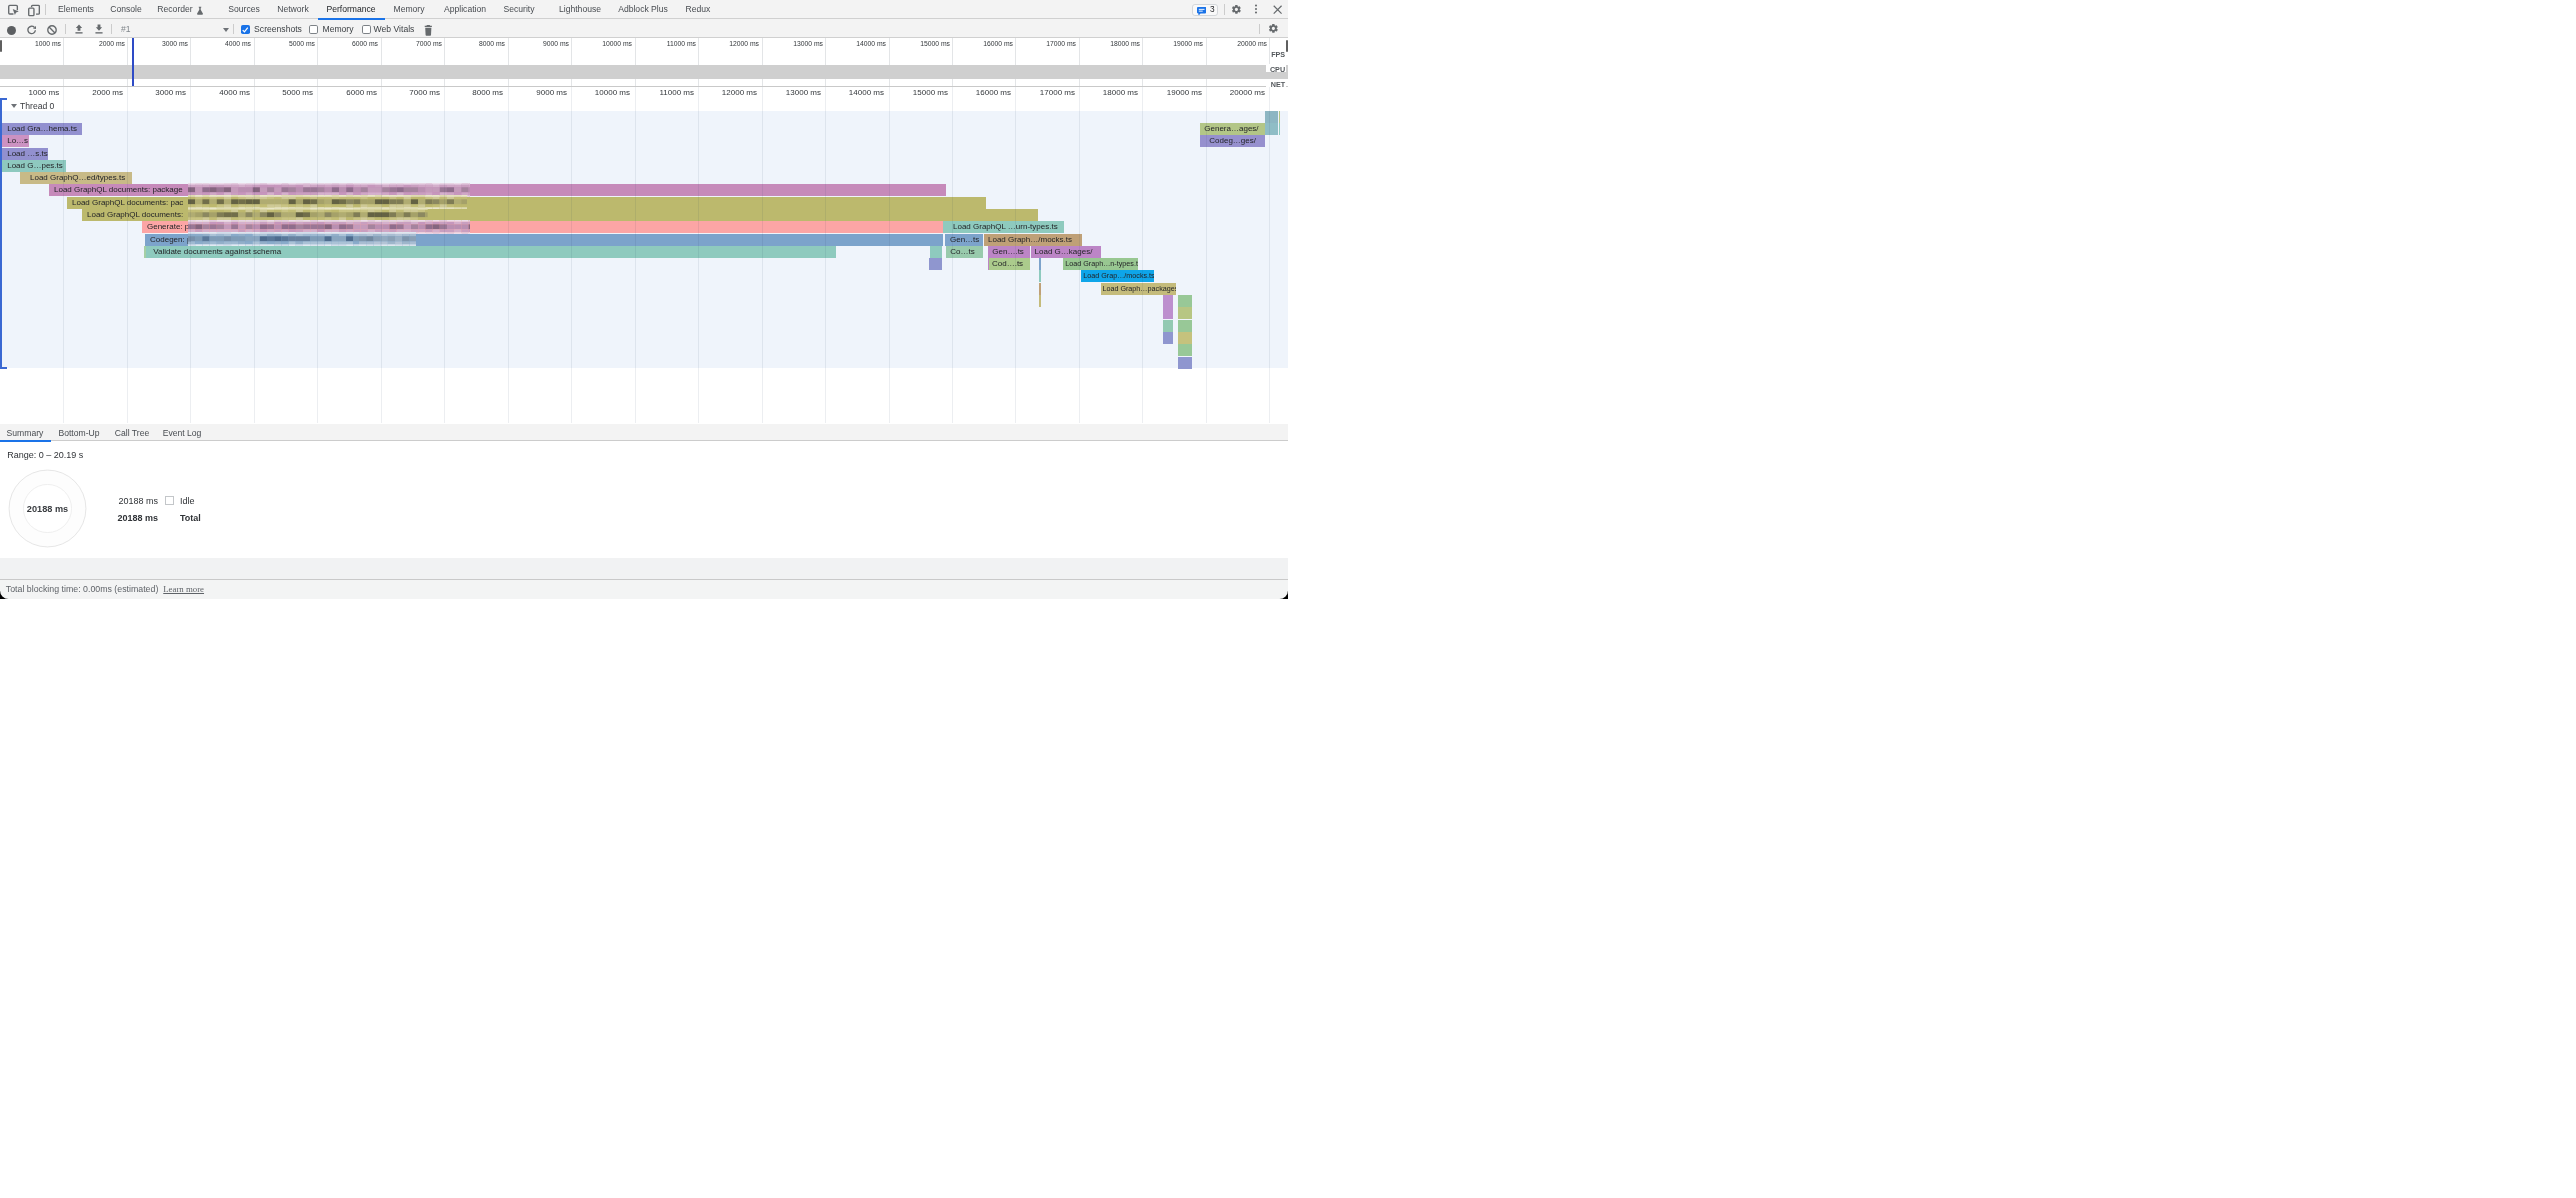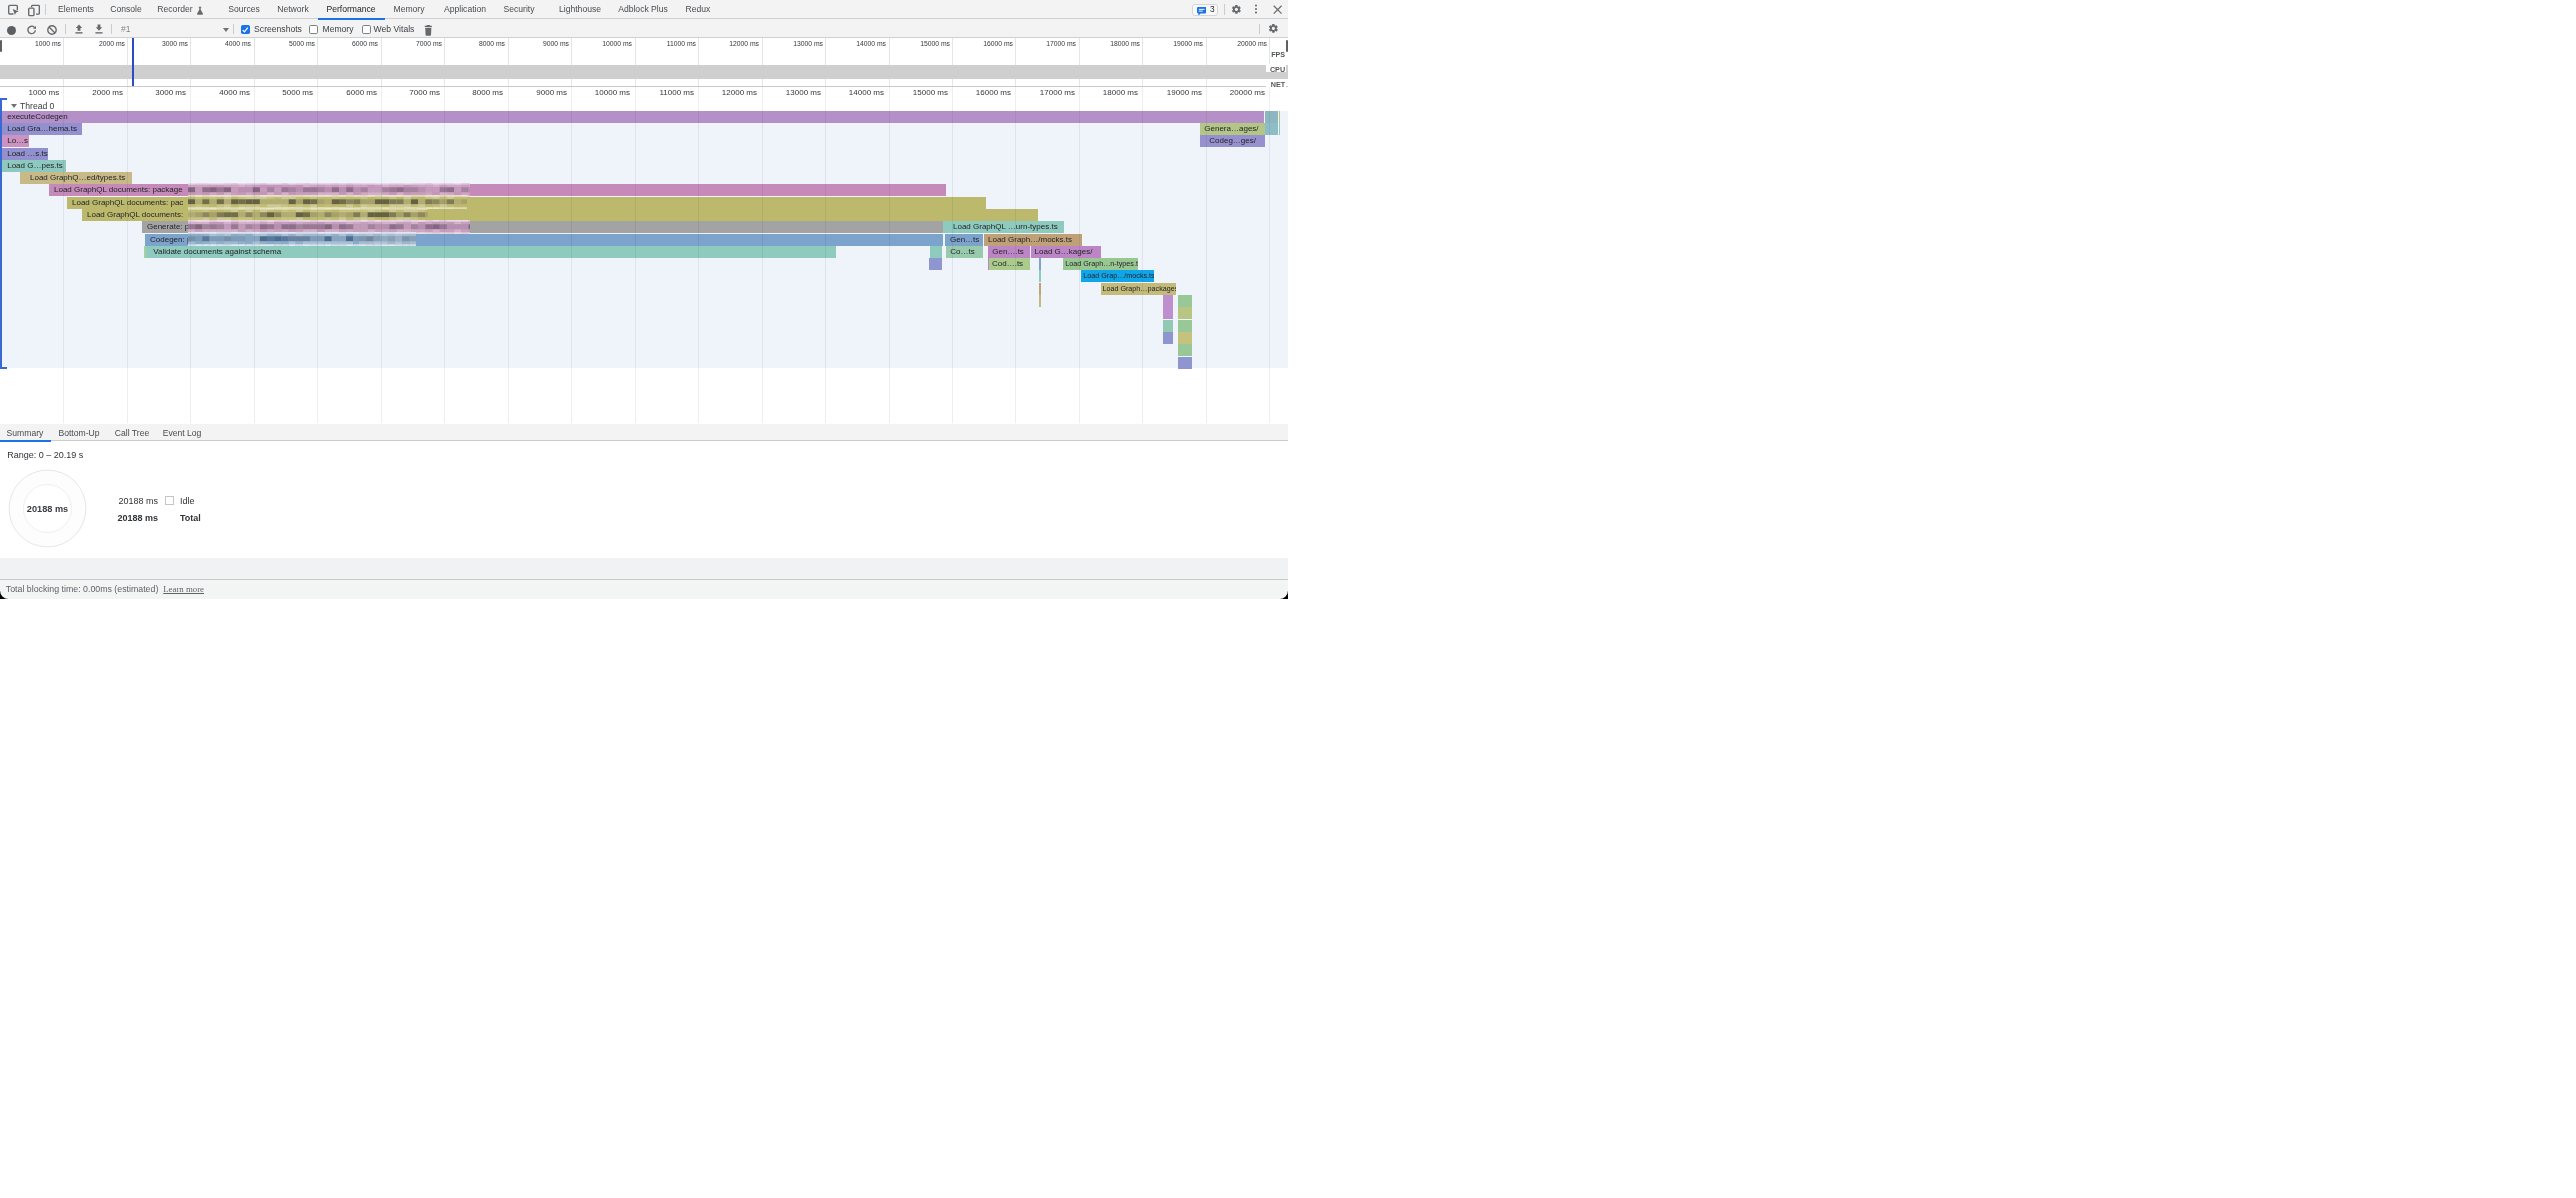--- a/index.html
+++ b/index.html
@@ -209,36 +209,35 @@
   <div class="ovtag" style="top:12.2px">FPS</div>
   <div class="ovtag" style="top:27px">CPU</div>
   <div class="ovtag" style="top:42px">NET</div>
   <div class="handle" style="left:0"></div>
   <div class="handle" style="right:0"></div>
   <div id="ovblue"></div>
 </div>
 
 <div id="flame">
   <div id="bluebg"></div>
-  <div class="bar" style="left:2.2px;top:24px;width:1262px;background:#b58fc8;color:#232427"><span style="padding-left:5px">executeCodegen</span></div>
       <div class="bar" style="left:1265px;top:24px;width:13.3px;background:#8db6c3;color:#232427"></div>
       <div class="bar" style="left:1279px;top:24px;width:1.1px;background:#b3c687;color:#232427"></div>
       <div class="bar" style="left:2.2px;top:36px;width:80px;background:#9290cf;color:#232427"><span style="padding-left:5px">Load Gra…hema.ts</span></div>
       <div class="bar" style="left:1200px;top:36px;width:65px;background:#b3c687;color:#232427"><span style="padding-left:4.3px">Genera…ages/</span></div>
       <div class="bar" style="left:1265px;top:36px;width:13.3px;background:#8fbdc6;color:#232427"></div>
       <div class="bar" style="left:1279px;top:36px;width:1.1px;background:#8ecabe;color:#232427"></div>
       <div class="bar" style="left:2.2px;top:48px;width:27px;background:#cc92c2;color:#232427"><span style="padding-left:5px">Lo…s</span></div>
       <div class="bar" style="left:1200px;top:48px;width:65px;background:#9690ce;color:#232427"><span style="padding-left:9.3px">Codeg…ges/</span></div>
       <div class="bar" style="left:2.2px;top:61px;width:46px;background:#9290cf;color:#232427"><span style="padding-left:5px">Load …s.ts</span></div>
       <div class="bar" style="left:2.2px;top:73px;width:64px;background:#8ec9bf;color:#232427"><span style="padding-left:5px">Load G…pes.ts</span></div>
       <div class="bar" style="left:20px;top:85px;width:112px;background:#c8ba87;color:#232427"><span style="padding-left:10px">Load GraphQ…ed/types.ts</span></div>
       <div class="bar" style="left:49px;top:97px;width:897px;background:#c68aba;color:#232427"><span style="padding-left:5px">Load GraphQL documents: package</span></div>
       <div class="bar" style="left:67px;top:110px;width:919px;background:#bcb96d;color:#232427"><span style="padding-left:5px">Load GraphQL documents: pac</span></div>
       <div class="bar" style="left:82px;top:122px;width:956px;background:#bcb96d;color:#232427"><span style="padding-left:5px">Load GraphQL documents:</span></div>
-      <div class="bar" style="left:142px;top:134px;width:801px;background:#a3a3a3;color:#232427"><span style="padding-left:5px">Generate: p</span></div>
+      <div class="bar" style="left:142px;top:134px;width:801px;background:#fca5a5;color:#232427"><span style="padding-left:5px">Generate: p</span></div>
       <div class="bar" style="left:943px;top:134px;width:121px;background:#8ecabe;color:#232427"><span style="padding-left:10px">Load GraphQL …urn-types.ts</span></div>
       <div class="bar" style="left:145px;top:147px;width:798px;background:#7ca3cb;color:#232427"><span style="padding-left:5px">Codegen: p</span></div>
       <div class="bar" style="left:945px;top:147px;width:38px;background:#7ca3cb;color:#232427"><span style="padding-left:5px">Gen…ts</span></div>
       <div class="bar" style="left:984px;top:147px;width:98px;background:#bfa077;color:#232427"><span style="padding-left:4px">Load Graph…/mocks.ts</span></div>
       <div class="bar" style="left:144px;top:159px;width:1.6px;background:#a5cfa5;color:#232427"></div>
       <div class="bar" style="left:146px;top:159px;width:690px;background:#8ecabe;color:#232427"><span style="padding-left:7.2px">Validate documents against schema</span></div>
       <div class="bar" style="left:930px;top:159px;width:12px;background:#8ecabe;color:#232427"></div>
       <div class="bar" style="left:946px;top:159px;width:37px;background:#98caac;color:#232427"><span style="padding-left:4.3px">Co…ts</span></div>
       <div class="bar" style="left:988px;top:159px;width:42px;background:#bc85c6;color:#232427"><span style="padding-left:4.3px">Gen….ts</span></div>
       <div class="bar" style="left:1031px;top:159px;width:70px;background:#bc85c6;color:#232427"><span style="padding-left:3.6px">Load G…kages/</span></div>

